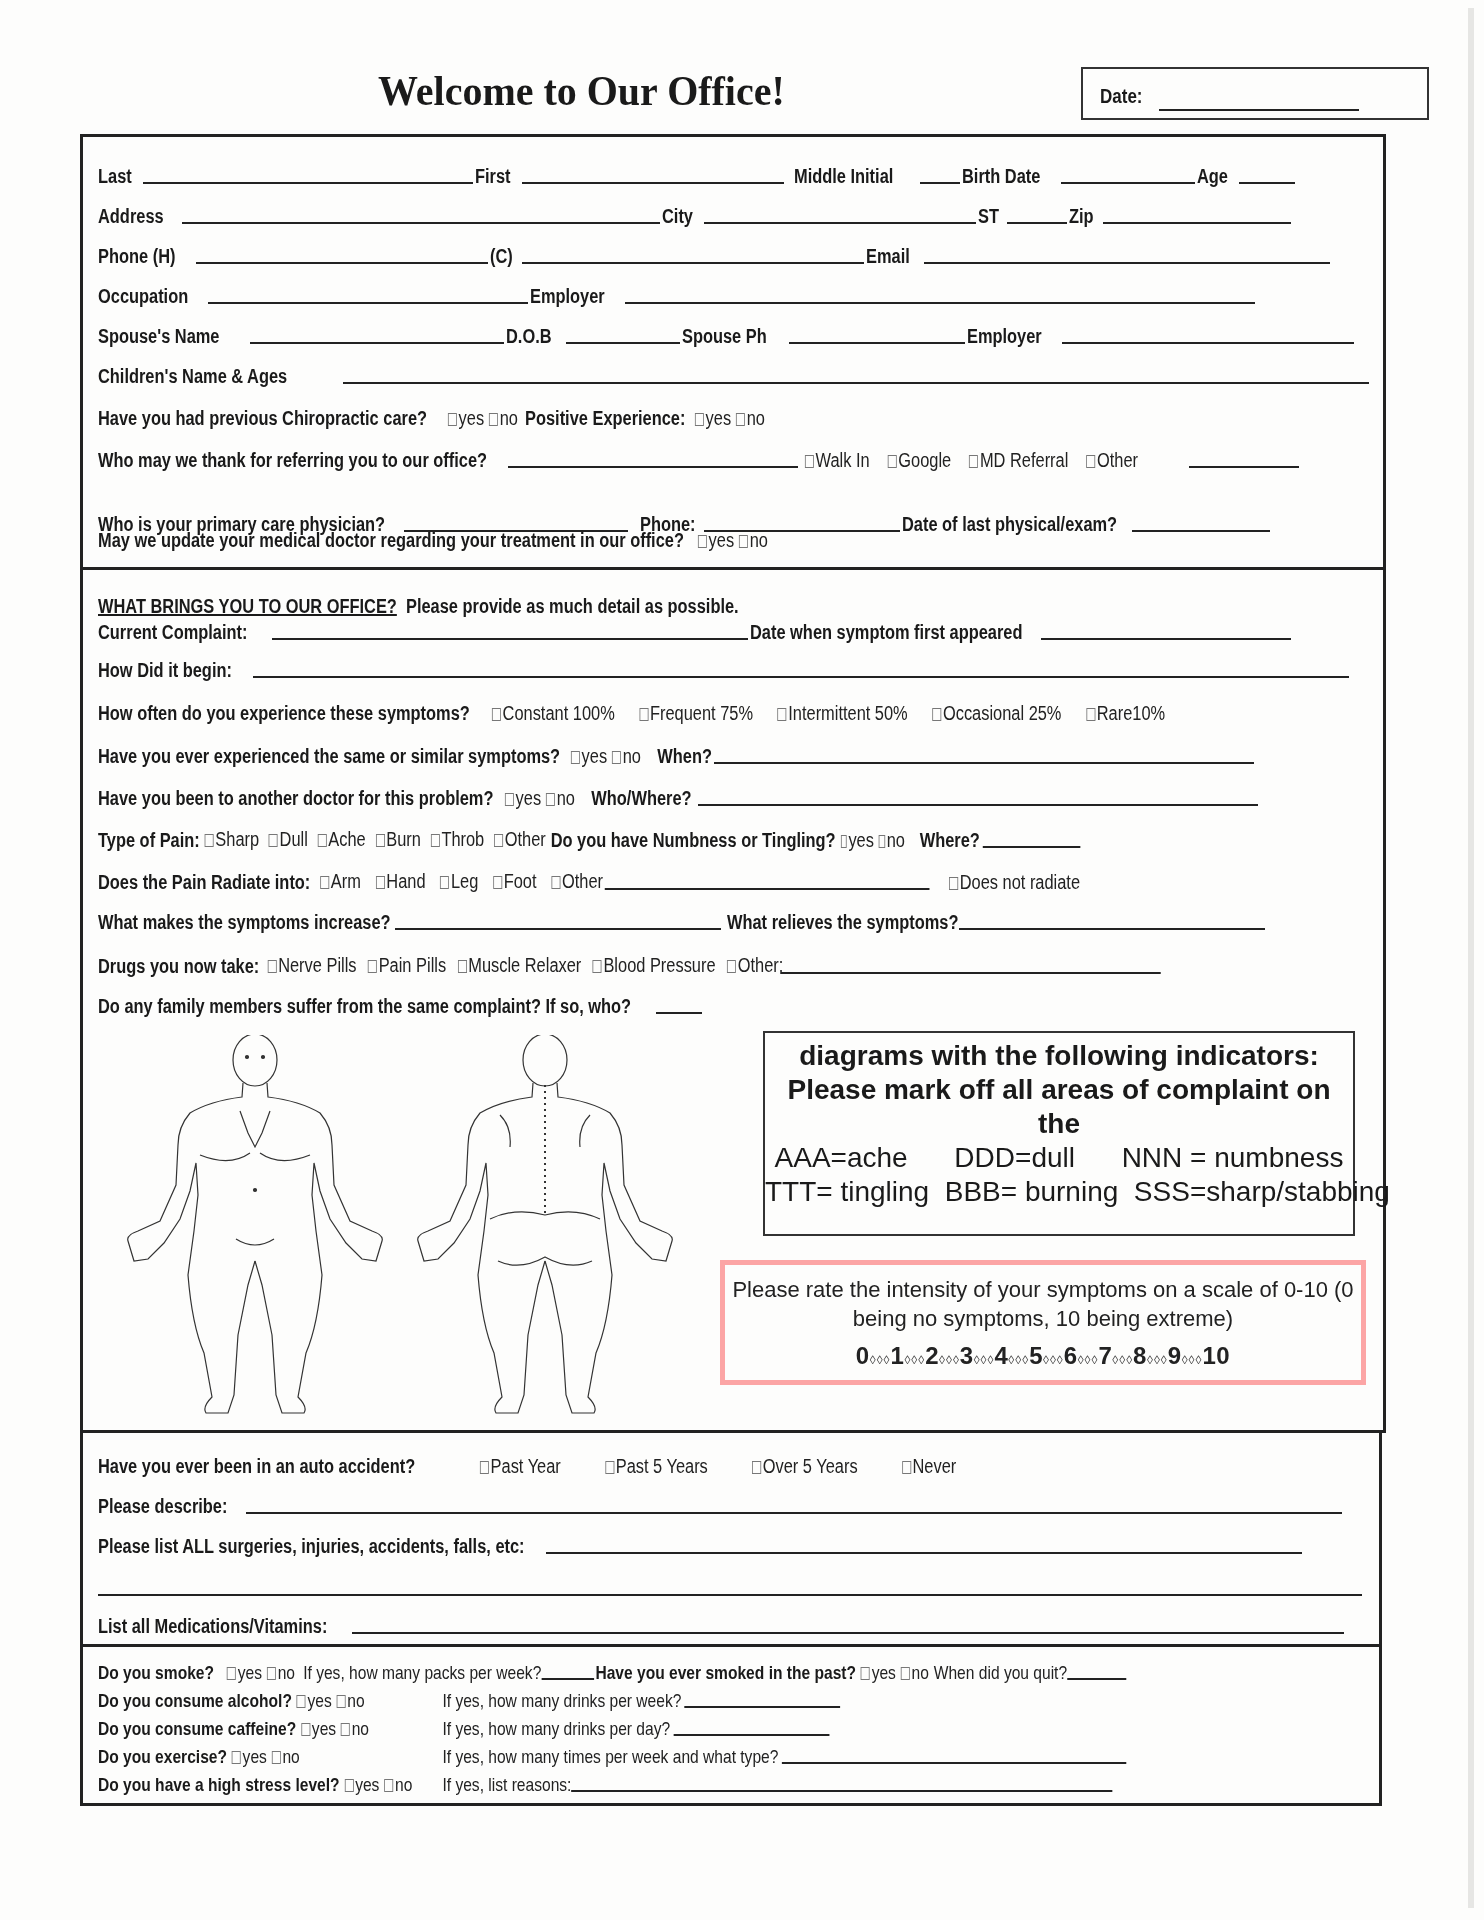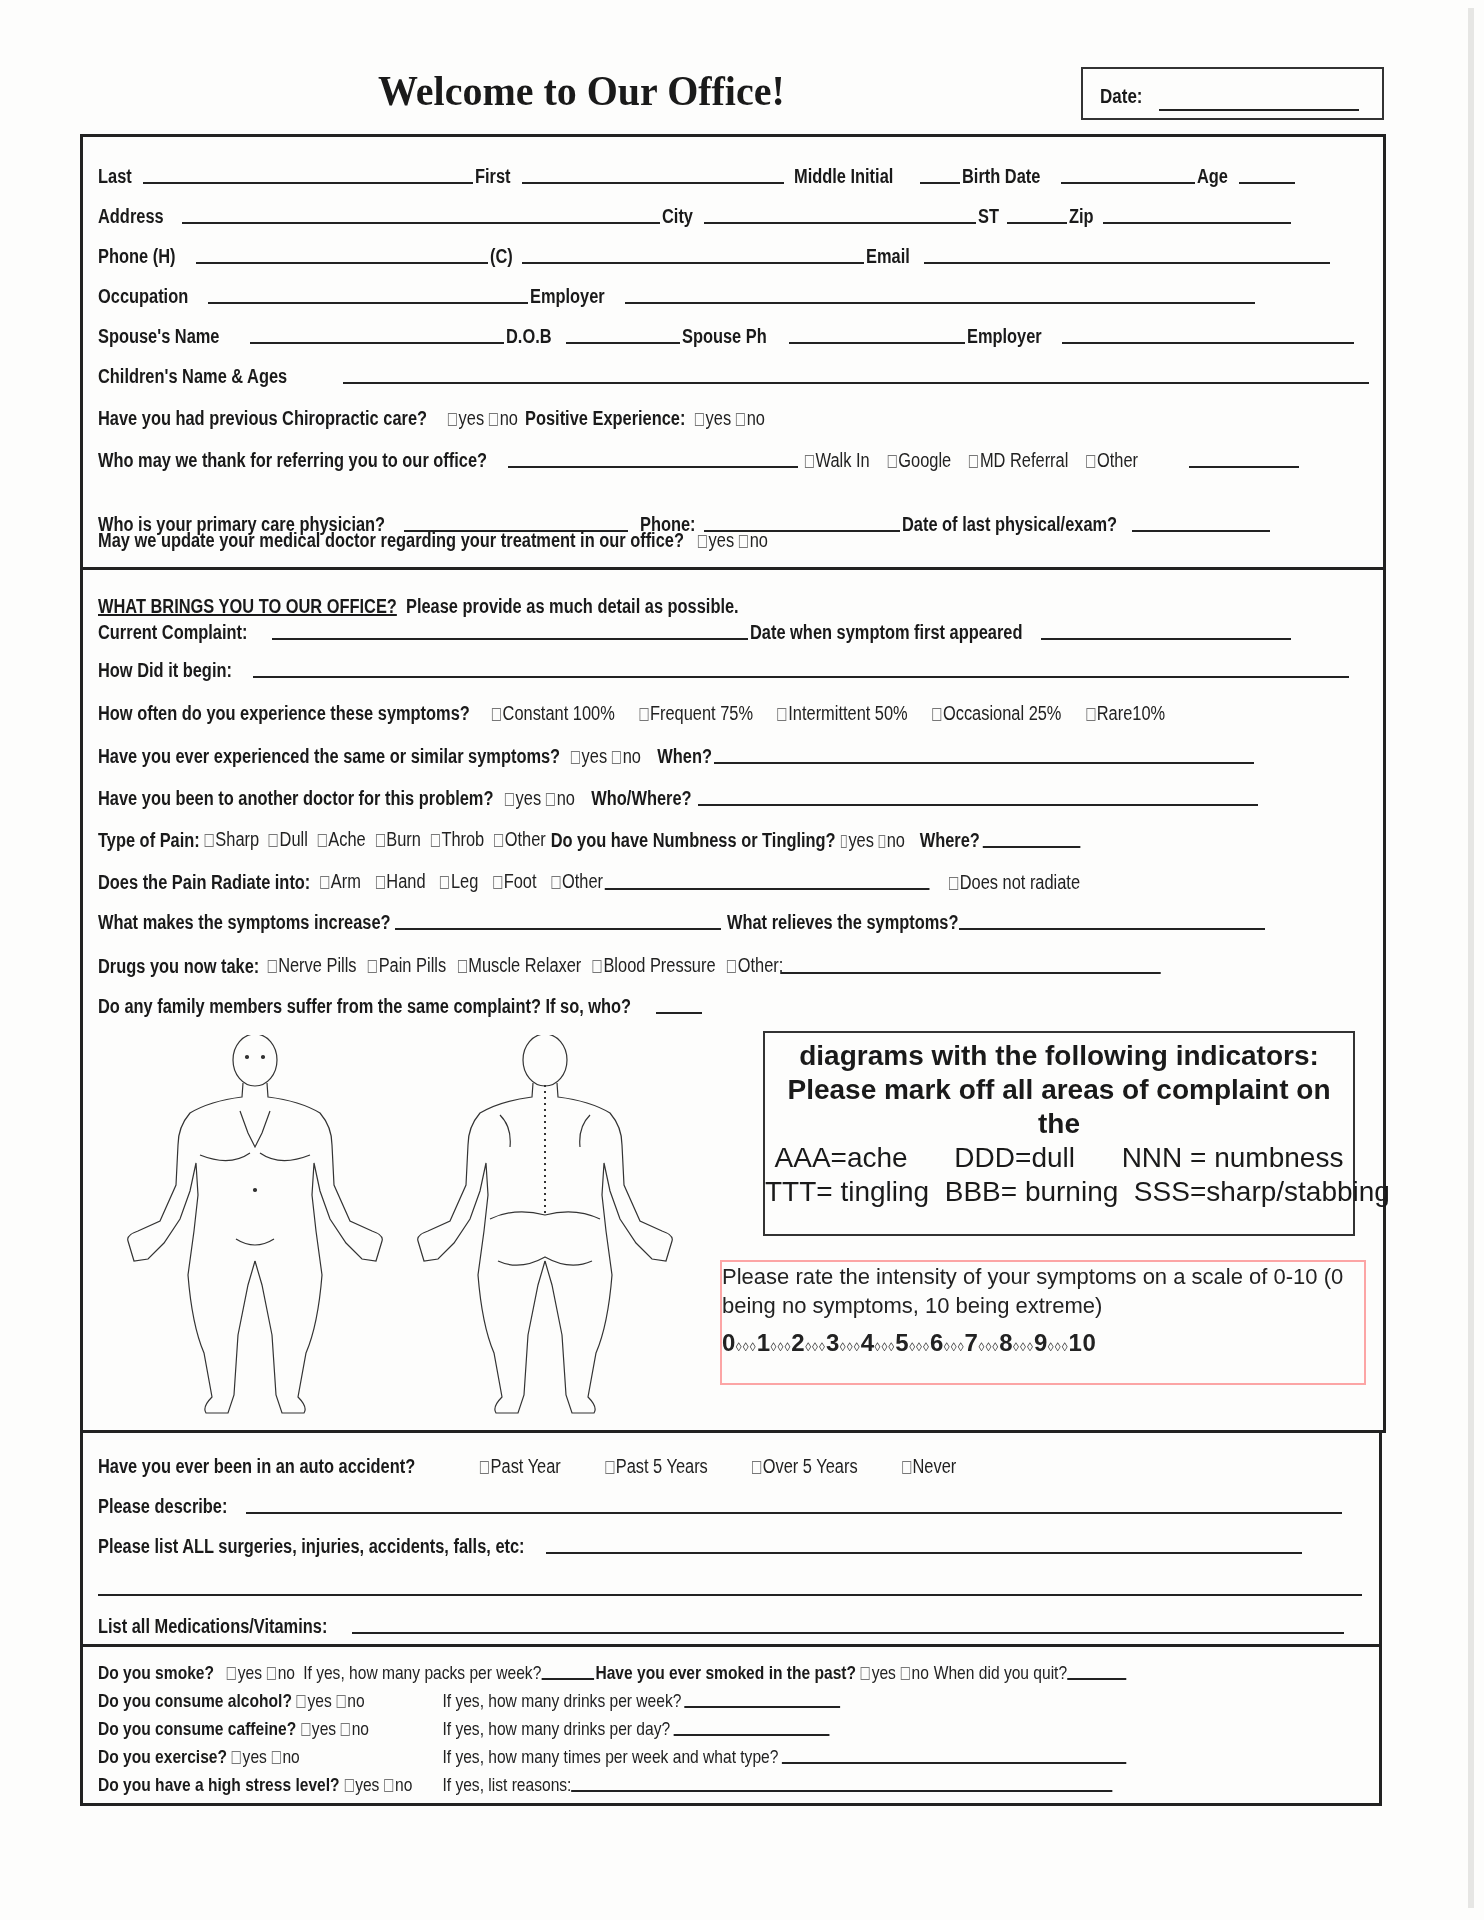--- a/index.html
+++ b/index.html
@@ -1,39 +1,39 @@
 <!DOCTYPE html>
 <html><head>
 <meta charset="utf-8">
 <style>
   html, body { margin:0; padding:0; }
   body { width:1484px; height:1920px; background:#fdfdfc; position:relative; overflow:hidden;
          font-family:"Liberation Sans", sans-serif; color:#1a1a1a; }
   .edge { position:absolute; left:1468px; top:8px; width:6px; height:1900px; background:#e6e6e4; }
   .title { position:absolute; left:378px; top:66px; font-family:"Liberation Serif", serif; font-weight:bold;
            font-size:43px; letter-spacing:0px; transform:scaleX(0.93); transform-origin:left top; }
-  .datebox { position:absolute; left:1081px; top:67px; width:303px; height:53px; border:2px solid #333;
+  .datebox { position:absolute; left:1081px; top:67px; width:348px; height:53px; border:2px solid #333;
              box-sizing:border-box; }
   .datebox .lbl { position:absolute; left:17px; top:16px; font-size:20px; font-weight:bold; transform:scaleX(0.85); transform-origin:left; }
   .datebox .ln { position:absolute; left:76px; top:40px; width:200px; border-bottom:2px solid #222; }
   .box { position:absolute; left:80px; border:3px solid #222; box-sizing:border-box; }
   .row { position:absolute; left:98px; height:28px; font-size:20px; white-space:nowrap; display:flex; align-items:flex-end; }
   .row > * { flex:none; }
   .b { font-weight:bold; transform-origin:left bottom; }
   .n { font-weight:normal; color:#222; }
   .lbl { display:inline-block; }
   .line { display:inline-block; border-bottom:2px solid #222; height:0; margin:0 2px 4px 4px; }
   .cb { display:inline-block; width:11px; height:13px; border:1px solid #777; margin:0 2px 4px 6px; box-sizing:border-box; vertical-align:bottom; }
   .opt { display:inline-flex; align-items:flex-end; margin-right:14px; color:#333; }
   .cond { transform:scaleX(0.82); transform-origin:left bottom; display:inline-flex; align-items:flex-end; }
   .legend { position:absolute; left:763px; top:1031px; width:592px; height:205px; border:2px solid #333; box-sizing:border-box;
             text-align:center; font-size:28px; line-height:34px; padding-top:6px; }
   .legend .h { font-weight:bold; }
-  .rate { position:absolute; left:720px; top:1260px; width:646px; height:125px; border:2px solid #fca5a5; box-sizing:border-box;
-          font-size:22px; line-height:29px; color:#222; }
+  .rate { position:absolute; left:720px; top:1260px; width:646px; height:125px; border:5px solid #fca5a5; box-sizing:border-box;
+          text-align:center; font-size:22px; line-height:29px; padding-top:10px; color:#222; }
   .scale { font-weight:bold; font-size:24px; margin-top:8px; letter-spacing:0.5px; }
   .scale .d { font-weight:normal; font-size:12px; color:#444; letter-spacing:1px; }
   .figs { position:absolute; left:90px; top:1035px; width:620px; height:390px; }
   .underline { text-decoration:underline; }
 </style>
 </head>
 <body>
 
 <div class="edge"></div>
 

